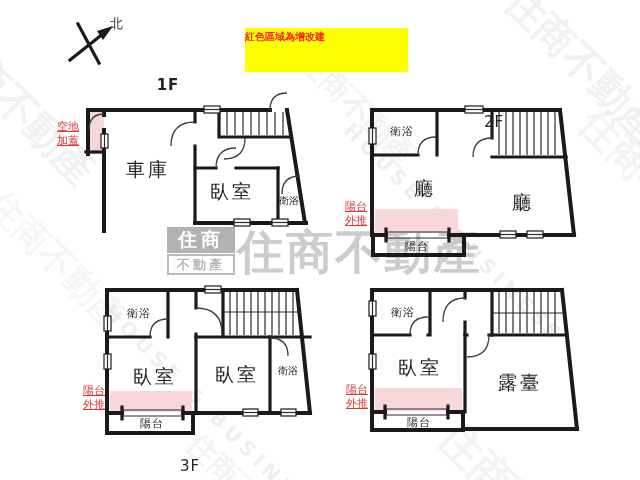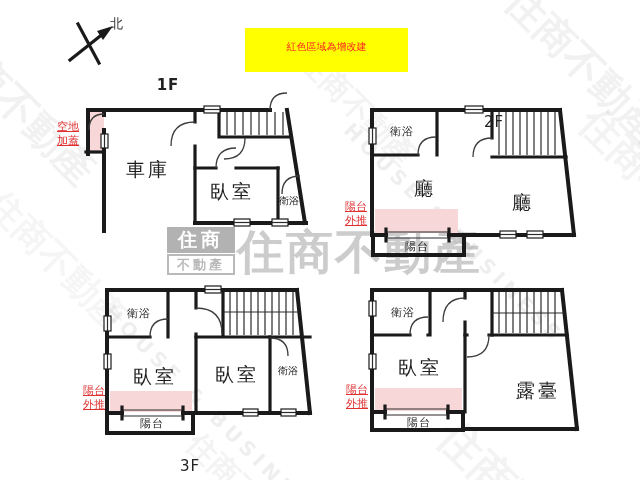--- a/index.html
+++ b/index.html
@@ -27,21 +27,21 @@
   
   .lbl{position:absolute;z-index:2;transform:translate(-50%,-50%);white-space:nowrap;
        color:#1c1c1c;}
   .room{font-size:19px;letter-spacing:3px;}
   .room-s{font-size:11px;letter-spacing:1px;}
   .room-xs{font-size:10px;letter-spacing:0;}
   .balc{font-size:11px;letter-spacing:1px;}
   .ftitle{font-size:15px;color:#222;letter-spacing:1px;}
   .red-note{position:absolute;z-index:2;font-size:11px;line-height:1.3;white-space:pre-line;text-decoration:underline;}
   .disclaimer{position:absolute;z-index:3;left:245px;top:28px;width:163px;height:44px;
-       text-align:center;font-size:10px;font-weight:400;line-height:14px;padding-top:12px;box-sizing:border-box;}
+       font-size:10px;font-weight:700;line-height:14px;padding-top:2px;box-sizing:border-box;}
   .north-label{position:absolute;z-index:2;font-size:13px;color:#333;}
 </style>
 </head>
 <body>
 
 <div class="canvas">
 
   <div class="wm-layer">
     <div class="wm-frag" style="left:-34px;top:16px;font-size:40px;opacity:.12;">住商不動產</div>
     <div class="wm-frag" style="left:532px;top:-26px;font-size:40px;opacity:.12;">住商不動產</div>
@@ -264,18 +264,18 @@
   <div class="lbl room-s" style="left:139px;top:313px;">衛浴</div>
   <div class="lbl room" style="left:155px;top:377px;">臥室</div>
   <div class="lbl room" style="left:237px;top:375px;">臥室</div>
   <div class="lbl room-xs" style="left:288px;top:371px;">衛浴</div>
   <div class="lbl balc" style="left:152px;top:423px;">陽台</div>
   <div class="red-note" style="left:83px;top:384px;color:#e03030;">陽台
 外推</div>
 
   <div class="lbl room-s" style="left:403px;top:312px;">衛浴</div>
   <div class="lbl room" style="left:420px;top:368px;">臥室</div>
-  <div class="lbl room" style="left:538px;top:383px;margin-top:8px;">露臺</div>
+  <div class="lbl room" style="left:520px;top:383px;">露臺</div>
   <div class="lbl balc" style="left:419px;top:422px;">陽台</div>
   <div class="red-note" style="left:346px;top:383px;color:#e03030;">陽台
 外推</div>
 
 </div>
 
 </body></html>

